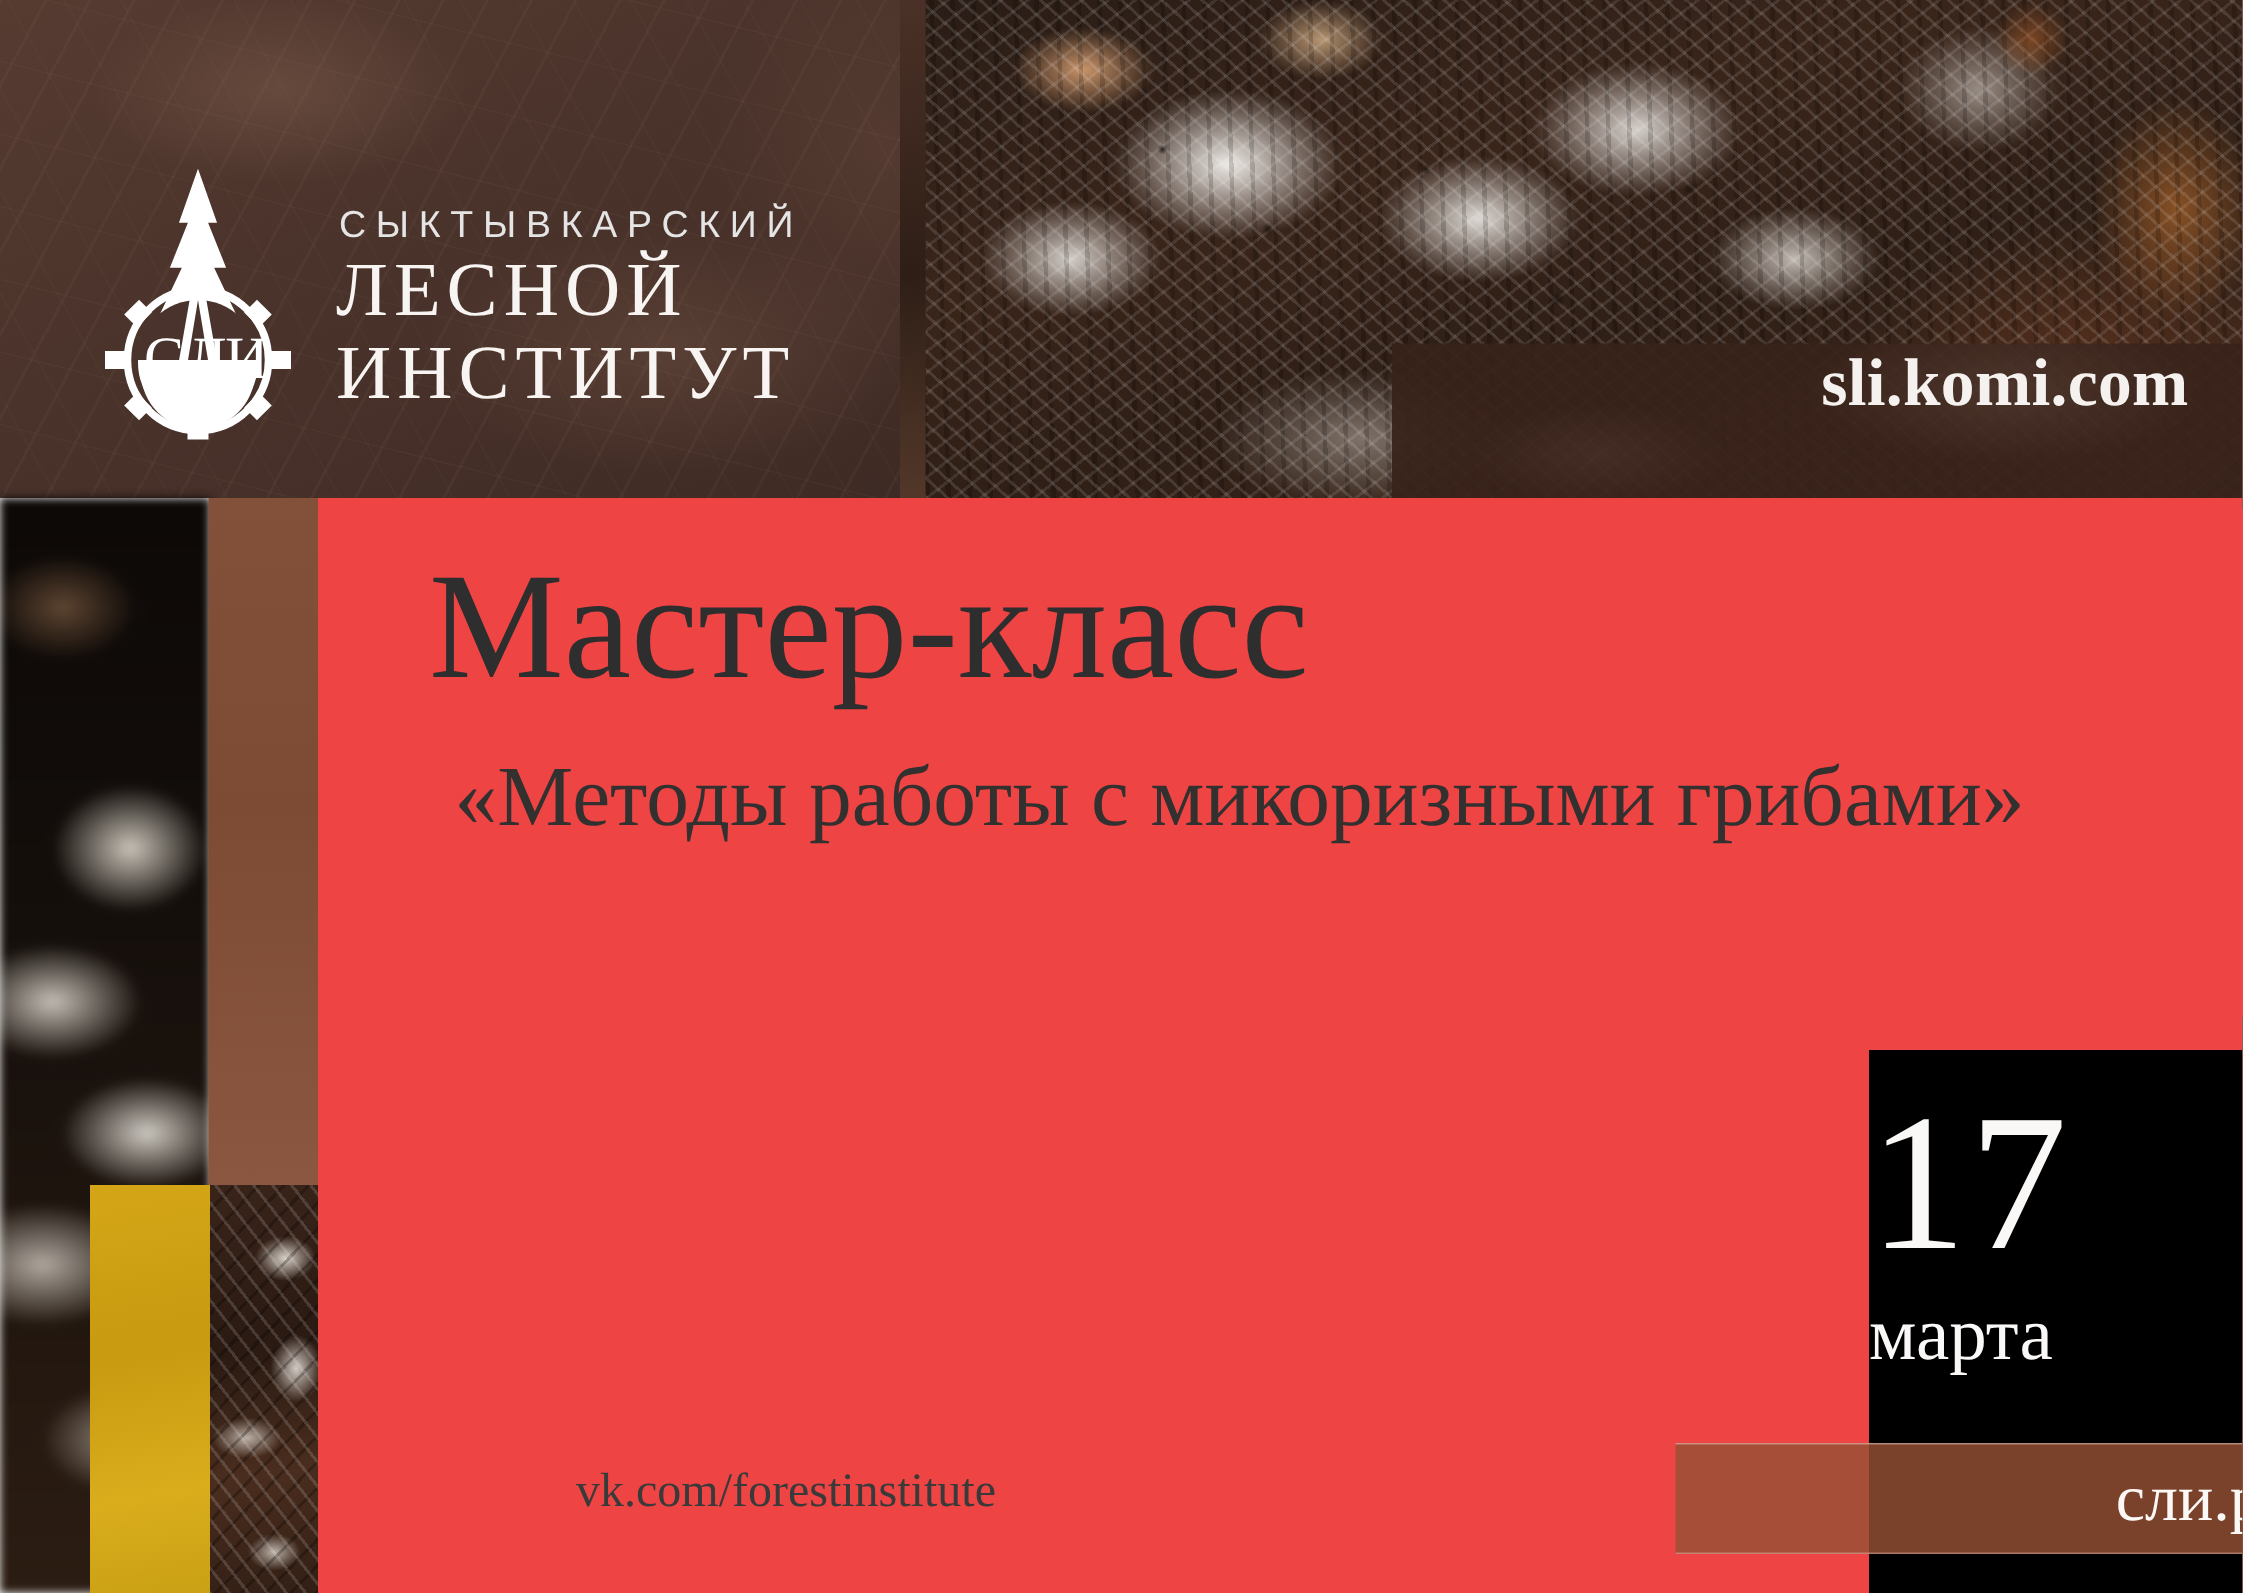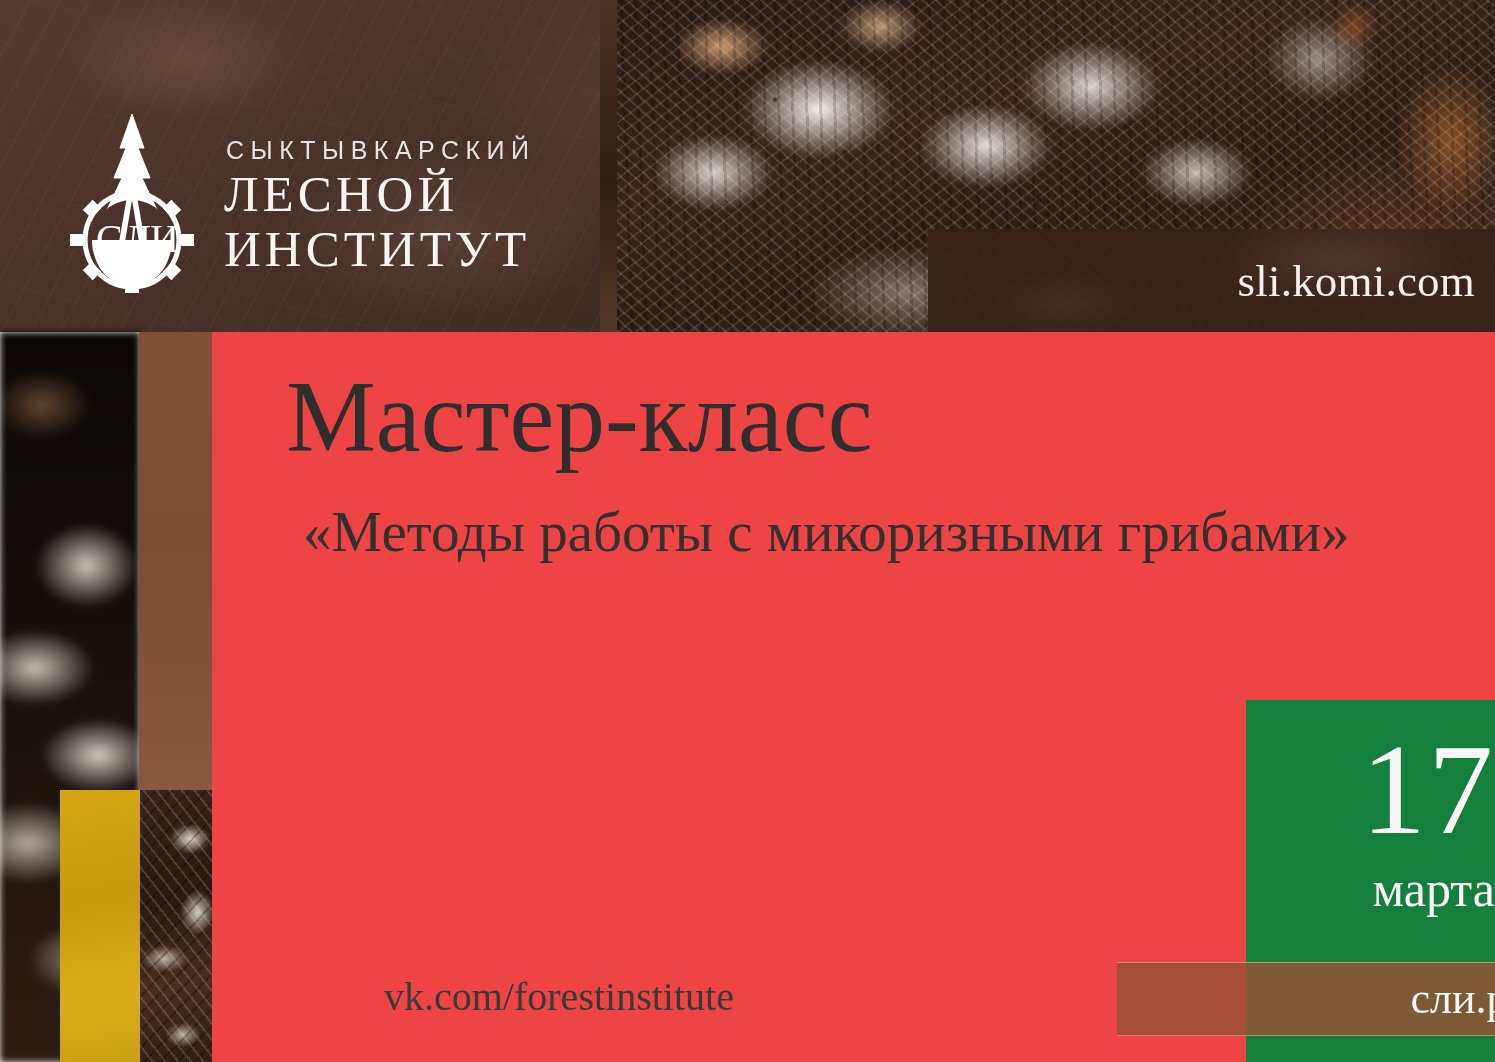--- a/index.html
+++ b/index.html
@@ -77,22 +77,22 @@
   .header-photo-sliver{
     position:absolute; left:600px; top:0; width:18px; height:332px;
     background:linear-gradient(180deg,#4a3026,#2b1c14 55%,#55392a);
     opacity:.9;
   }
 
   
   .url-chip{
     position:absolute; left:928px; top:229px; width:567px; height:103px;
     background:rgba(56,34,26,.93);
-    display:flex; align-items:center; justify-content:flex-end;
-    box-sizing:border-box; padding-right:20px;
+    display:flex; justify-content:flex-end;
+    box-sizing:border-box; padding-right:36px;font-weight:bold;
   }
   .url-chip::before{
     content:"";position:absolute;inset:0;
     background:
       radial-gradient(ellipse 190px 70px at 72% 30%, rgba(160,130,118,.18), rgba(160,130,118,0) 70%),
       radial-gradient(ellipse 120px 48px at 24% 72%, rgba(150,120,108,.12), rgba(150,120,108,0) 70%);
   }
   .url-chip span{
     position:relative;
     color:#f4f1ee; font-size:45px; letter-spacing:.2px;
@@ -174,33 +174,33 @@
     font-family:"Liberation Serif", serif;
   }
   .venue{
     position:absolute; left:75px; top:395px;
     margin:0; font-size:66px; line-height:1.45;
     color:#333131; font-weight:400;
     font-family:"Liberation Serif", serif;
   }
   .social{
     position:absolute; left:172px; top:645px;
-    margin:0; font-size:40px; line-height:1;
+    margin:0; font-size:32px; line-height:1;
     color:#3a3a3a; font-weight:400;
     font-family:"Liberation Serif", serif;
   }
 
   
   .date-block{
     position:absolute; left:1246px; top:700px;
     width:249px; height:362px;
-    background:#15803d;
+    background:#000000;
     color:#faf8f6;
     display:flex; flex-direction:column;
-    align-items:flex-end; justify-content:flex-start;
+    align-items:flex-start; justify-content:flex-start;
     padding-top:24px; box-sizing:border-box;
   }
   .date-day{
     font-size:130px; line-height:1; letter-spacing:2px;
     font-family:"Liberation Serif", serif;
   }
   .date-month{
     font-size:50px; line-height:1; margin-top:10px;
     font-family:"Liberation Serif", serif;
   }

